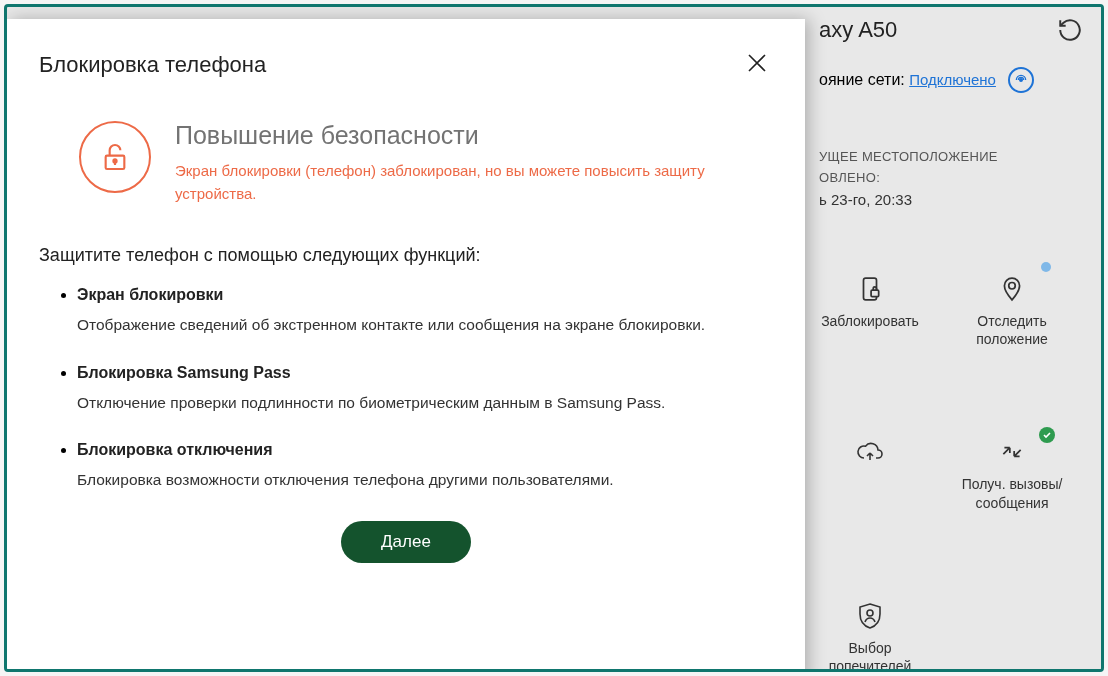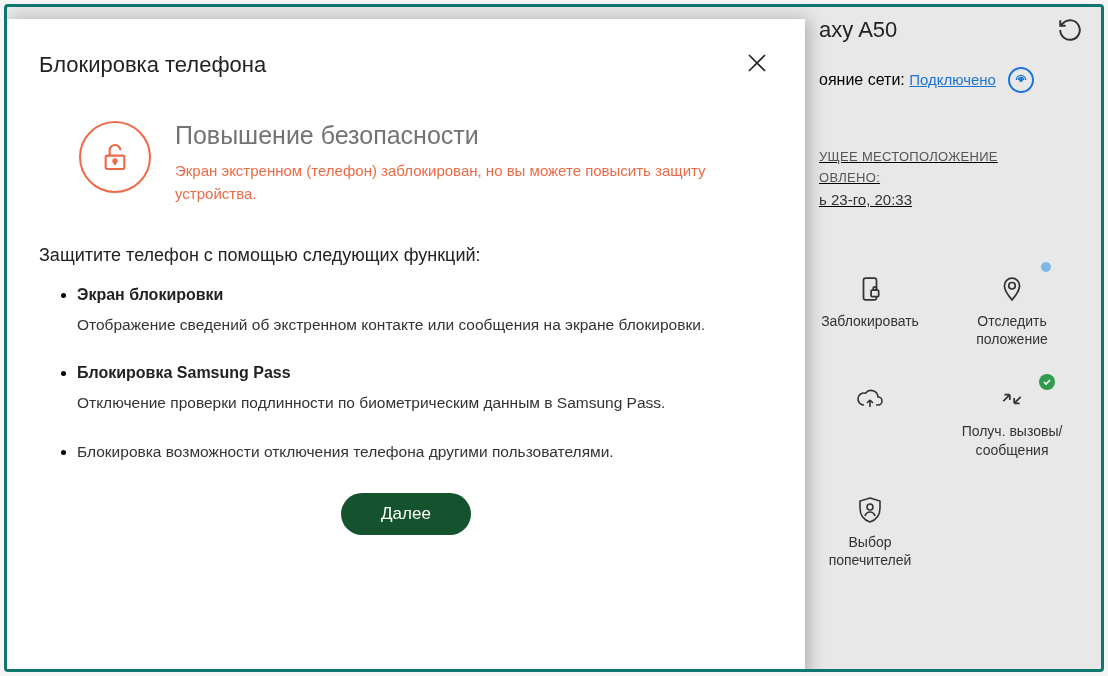--- a/index.html
+++ b/index.html
@@ -58,37 +58,36 @@
   width: 26px; height: 26px;
   border-radius: 50%;
   border: 2px solid #1e73d6;
   display: flex;
   align-items: center;
   justify-content: center;
 }
 .location-block {
   margin-top: 56px;
   margin-left: 20px;
-  text-decoration: underline;
 }
 .loc-label {
   font-size: 13px;
   color: #555;
   letter-spacing: 0.3px;
   margin-bottom: 6px;
 }
 .loc-time {
   font-size: 15px;
   color: #333;
 }
 .action-grid {
   margin-top: 66px;
   display: grid;
   grid-template-columns: 1fr 1fr;
-  row-gap: 36px;
+  row-gap: 89px;
 }
 .action-cell {
   display: flex;
   flex-direction: column;
   align-items: center;
   position: relative;
   cursor: pointer;
 }
 .action-icon {
   height: 30px;
@@ -313,36 +312,37 @@
       <div class="lock-circle">
         <svg width="32" height="32" viewBox="0 0 24 24" fill="none" stroke="#ed6a47" stroke-width="1.6">
           <rect x="5" y="11" width="14" height="10" rx="1"></rect>
           <path d="M8 11V7a4 4 0 0 1 8 0"></path>
           <circle cx="12" cy="15" r="1.2" fill="#ed6a47"></circle>
           <path d="M12 16v2"></path>
         </svg>
       </div>
       <div>
         <div class="sec-heading">Повышение безопасности</div>
-        <div class="sec-text">Экран экстренном (телефон) заблокирован, но вы можете повысить защиту устройства.</div>
+        <div class="sec-text">Экран блокировки (телефон) заблокирован, но вы можете повысить защиту устройства.</div>
       </div>
     </div>
 
     <div class="protect-heading">Защитите телефон с помощью следующих функций:</div>
 
     <ul class="feature-list">
       <li class="feature-item">
         <div class="feature-title">Экран блокировки</div>
         <div class="feature-desc">Отображение сведений об экстренном контакте или сообщения на экране блокировки.</div>
       </li>
       <li class="feature-item">
         <div class="feature-title">Блокировка Samsung Pass</div>
         <div class="feature-desc">Отключение проверки подлинности по биометрическим данным в Samsung Pass.</div>
       </li>
       <li class="feature-item">
+        <div class="feature-title">Блокировка отключения</div>
         <div class="feature-desc">Блокировка возможности отключения телефона другими пользователями.</div>
       </li>
     </ul>
 
     <div class="next-btn-row">
       <button class="next-btn">Далее</button>
     </div>
   </div>
 </div>
 

